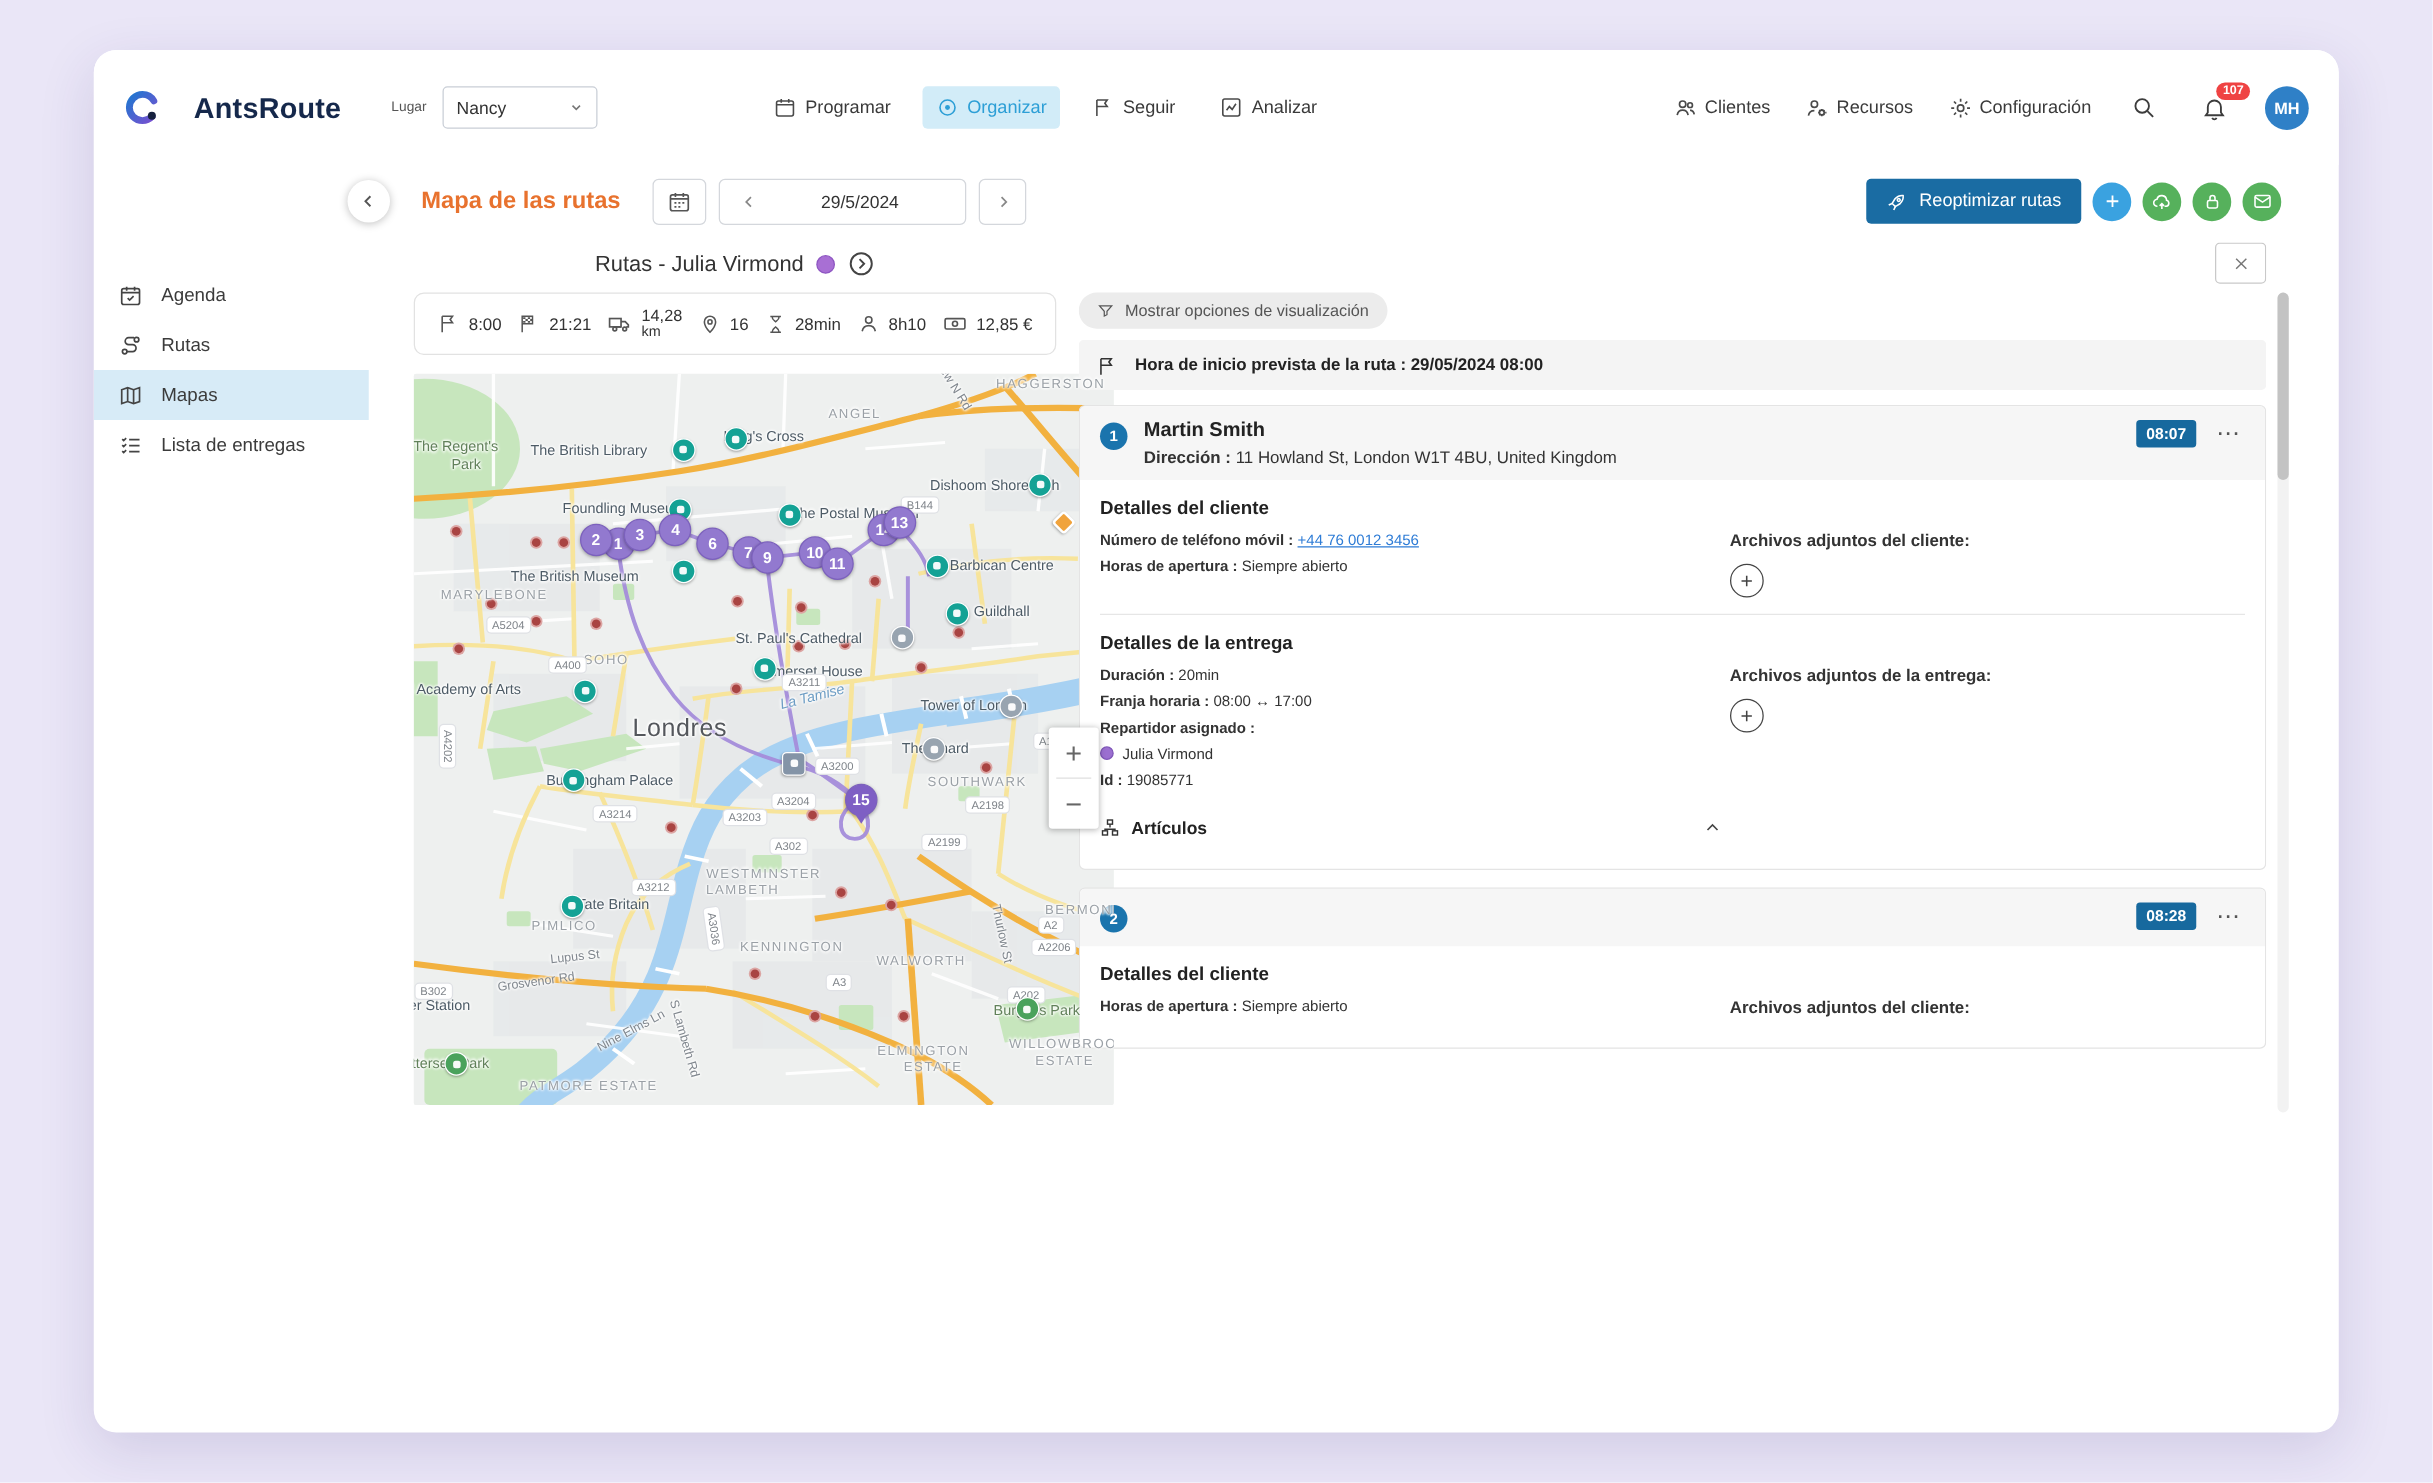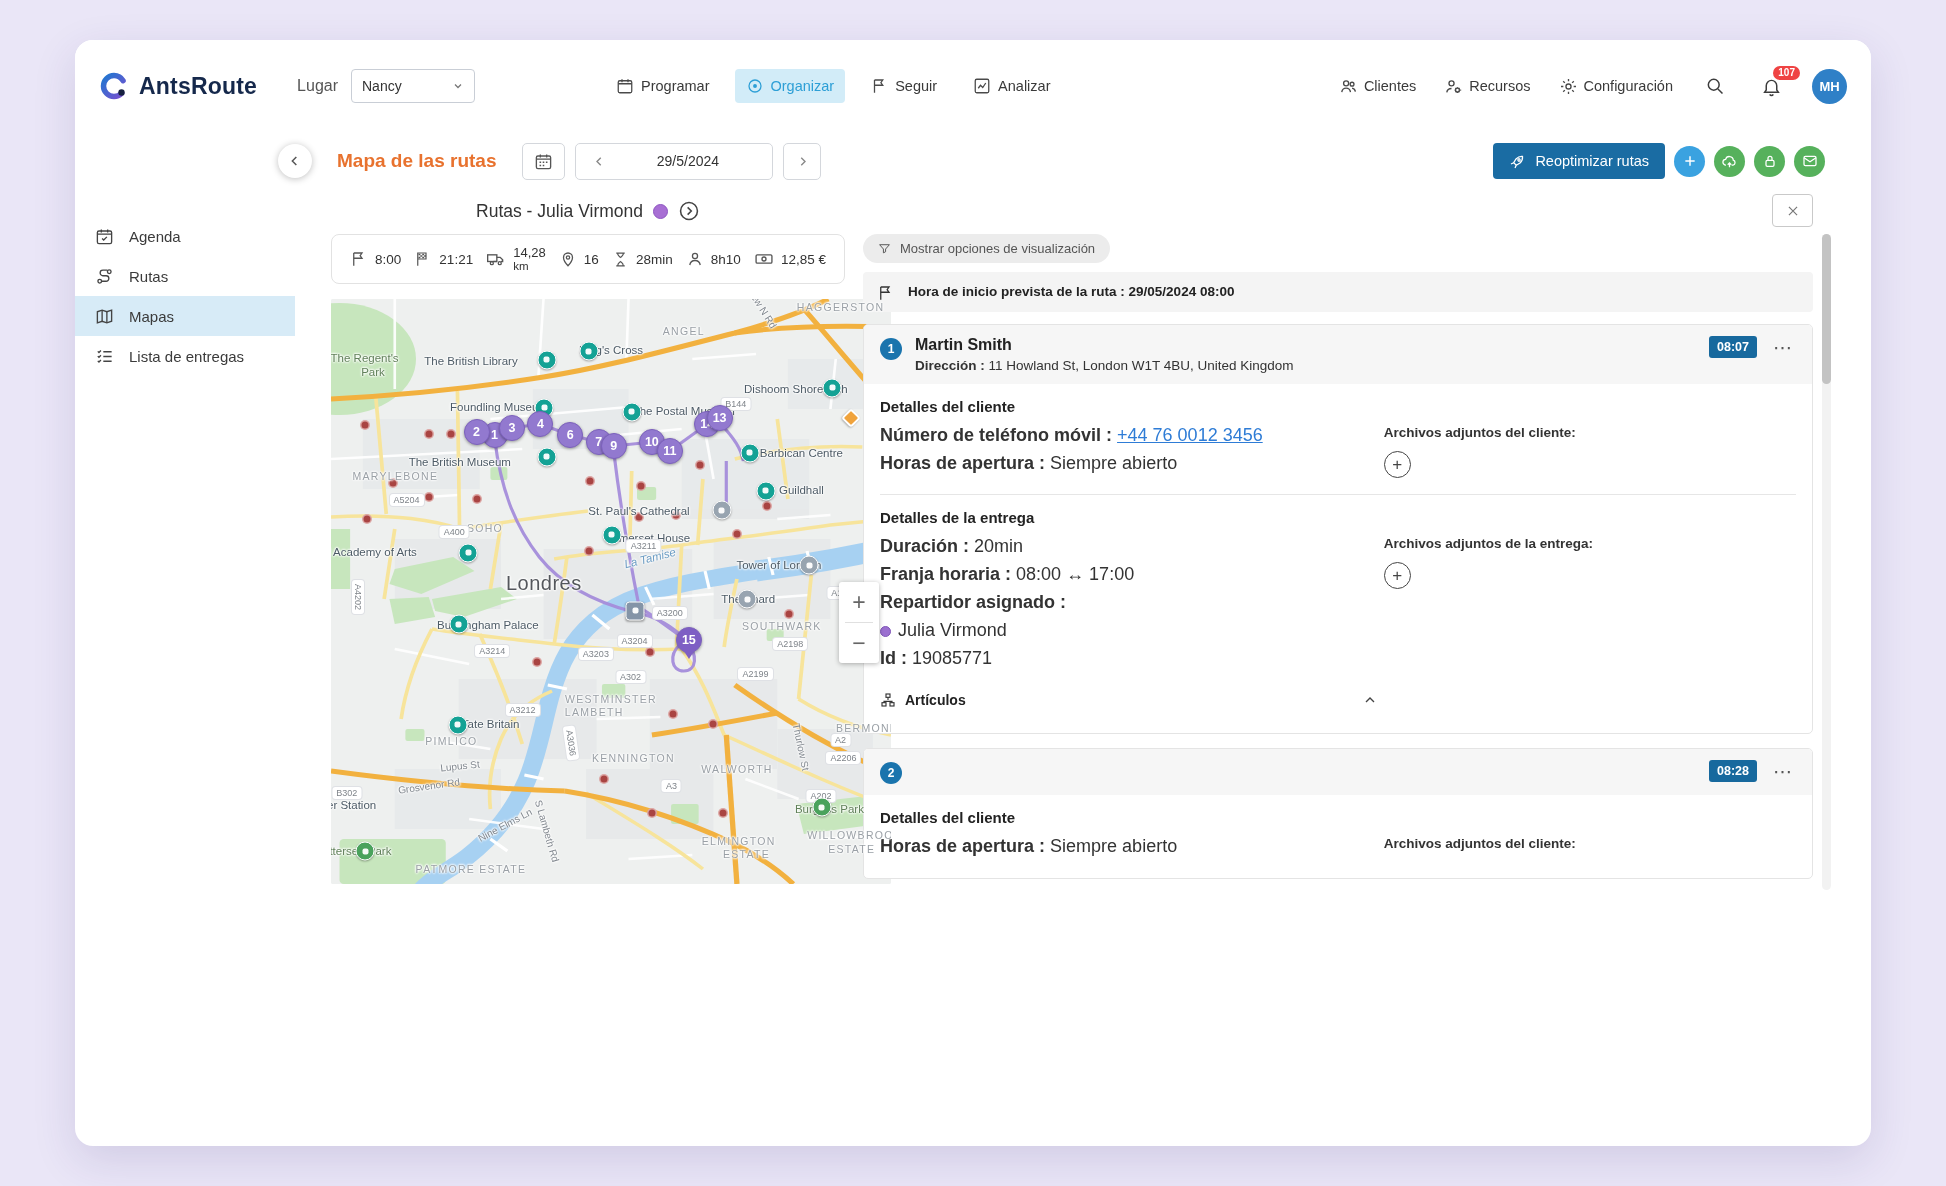--- a/index.html
+++ b/index.html
@@ -4,24 +4,24 @@
 <style>
   html,body{margin:0;padding:0;}
   body{width:1946px;height:1186px;background:#eae6f7;font-family:"Liberation Sans",sans-serif;position:relative;overflow:hidden;}
   *{box-sizing:border-box;}
   button{font-family:inherit;cursor:pointer;}
 
   .window{position:absolute;left:75px;top:40px;width:1796px;height:1106px;background:#fff;border-radius:18px;box-shadow:0 14px 44px rgba(60,40,120,.14);overflow:hidden;}
 
   
   .navbar{height:92px;display:flex;align-items:center;padding:0 24px;background:#fff;}
-  .logo{display:flex;align-items:center;gap:10px;}
+  .logo{display:flex;align-items:center;gap:26px;}
   .logo-text{font-size:23px;font-weight:bold;color:#15284b;letter-spacing:.2px;}
   .place{margin-left:40px;display:flex;align-items:center;gap:13px;}
-  .place-label{color:#555;font-size:16px;}
+  .place-label{color:#555;font-size:11px;}
   .place-select{width:124px;height:34px;border:1px solid #c9ced6;border-radius:4px;background:#fff;display:flex;align-items:center;justify-content:space-between;padding:0 10px;font-size:14px;color:#333;}
   .main-nav{display:flex;gap:14px;margin-left:130px;align-items:center;}
   .nav-item{display:flex;align-items:center;gap:7px;border:none;background:none;font-size:14.5px;color:#3a3a3a;padding:8px 11px;border-radius:4px;}
   .nav-item svg{color:#4a4a4a;}
   .nav-item.active{background:#d2ecf8;color:#2d9fd6;}
   .nav-item.active svg{color:#2d9fd6;}
   .nav-right{margin-left:auto;display:flex;align-items:center;gap:24px;}
   .nav-right .nav-item{padding:6px 2px;gap:6px;}
   .icon-btn{border:none;background:none;color:#3c3c3c;display:flex;align-items:center;}
   .bell-wrap{position:relative;}
@@ -106,21 +106,21 @@
   .stop-name{font-size:16px;font-weight:bold;color:#222;margin-bottom:4px;}
   .stop-addr{font-size:13.5px;color:#333;}
   .head-right{margin-left:auto;display:flex;gap:14px;align-items:center;}
   .time-badge{background:#17699e;color:#fff;font-weight:bold;font-size:12.5px;padding:4px 8px;border-radius:3px;}
   .dots-btn{border:none;background:none;color:#555;font-size:19px;letter-spacing:2px;line-height:1;padding:0 2px;}
   .stop-body{padding:0 16px 14px;}
   .sec-title{font-size:15px;font-weight:bold;color:#222;margin:14px 0 10px;}
   .two-col{display:flex;}
   .col-l{width:55%;}
   .col-r{flex:1;}
-  .drow{font-size:18px;color:#333;margin-bottom:7px;}
+  .drow{font-size:12px;color:#333;margin-bottom:7px;}
   .attach-label{font-size:13.5px;font-weight:bold;color:#333;margin-bottom:11px;}
   .attach-btn{width:27px;height:27px;border-radius:50%;border:1.6px solid #444;background:none;font-size:17px;color:#444;display:flex;align-items:center;justify-content:center;line-height:1;}
   .sep{border:none;border-top:1px solid #e6e6e6;margin:13px 0 0;}
   .driver-dot{display:inline-block;width:11px;height:11px;border-radius:50%;background:#9b6fd0;border:1px solid #7f56b8;margin-right:7px;vertical-align:-1px;}
   .articles-head{display:flex;align-items:center;gap:9px;width:55%;margin:15px 0 10px;}
   .articles-title{font-size:14px;font-weight:bold;color:#222;}
   .chev-up-btn{margin-left:auto;border:none;background:none;color:#444;display:flex;align-items:center;}
   .article-row{font-size:13.5px;color:#333;margin:0 0 6px 7px;}
   .phone-link{color:#2e7cd6;text-decoration:underline;}
   .scroll-rail{position:absolute;right:40px;top:170px;width:9px;height:656px;background:#f2f2f2;border-radius:5px;}

